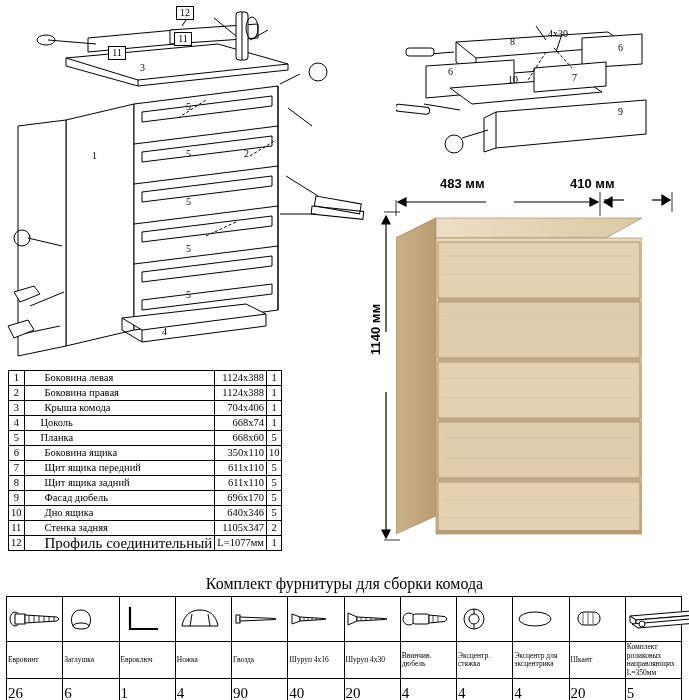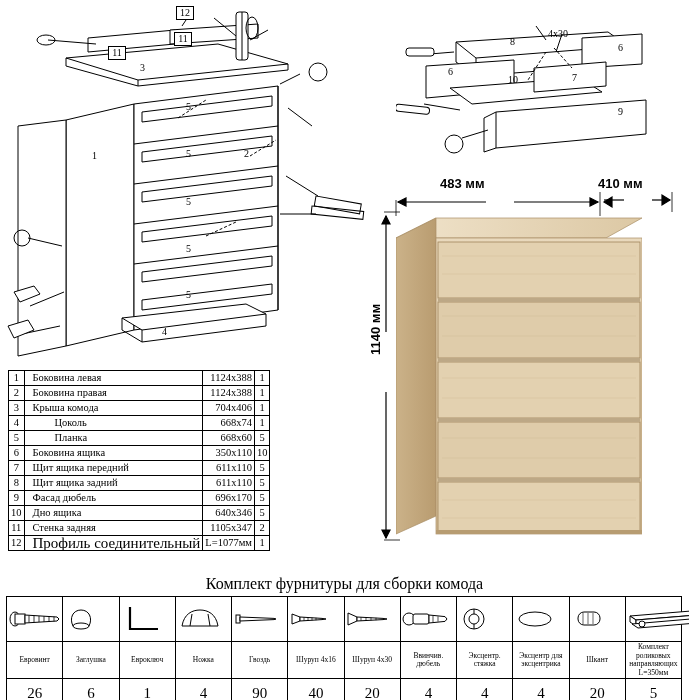--- a/index.html
+++ b/index.html
@@ -22,38 +22,38 @@
     font-family:"Liberation Serif", serif;
   }
   #parts-table td{
     border:1px solid #000;
     padding:0 2px;
     height:14px;
     line-height:14px;
     white-space:nowrap;
   }
   #parts-table td.num{width:14px;text-align:center;}
-  #parts-table td.nm{width:140px;text-align:left;padding-left:8px;}
-  #parts-table td.nm.ind{padding-left:30px;margin-left:48px;}
+  #parts-table td.nm{width:140px;text-align:left;padding-left:20px;}
+  #parts-table td.nm.ind{padding-left:16px;margin-left:48px;}
   #parts-table td.sz{width:66px;text-align:right;}
   #parts-table td.qt{width:20px;text-align:center;}
 
   
   #hw-title{
     position:absolute;left:0;top:575px;width:689px;
     text-align:center;font-size:16px;
   }
   #hw-table{
     position:absolute;left:6px;top:596px;width:676px;
     border-collapse:collapse;
     font-size:7.5px;
     font-family:"Liberation Serif", serif;
     table-layout:fixed;
   }
-  #hw-table td{border:1px solid #000;text-align:center;vertical-align:middle;margin-top:32px;}
+  #hw-table td{border:1px solid #000;text-align:left;vertical-align:middle;margin-top:32px;}
   #hw-table tr.icons td{height:44px;padding:0;}
   #hw-table tr.names td{height:26px;padding:1px;line-height:8.5px;}
   #hw-table tr.counts td{height:26px;font-size:15px;font-family:"Liberation Serif", serif;}
 
   
   .dim{position:absolute;font-size:13px;font-weight:bold;font-family:"Liberation Sans",sans-serif;}
   #dim-h{
     position:absolute;left:368px;top:355px;
     font-size:13px;font-weight:bold;font-family:"Liberation Sans",sans-serif;
     transform:rotate(-90deg);transform-origin:left top;white-space:nowrap;
@@ -216,21 +216,21 @@
 
       <line x1="18" y1="30" x2="34" y2="30" stroke-width="0.8"></line>
       <line x1="18" y1="358" x2="34" y2="358" stroke-width="0.8"></line>
       <line x1="30" y1="18" x2="30" y2="34" stroke-width="0.8"></line>
       <line x1="234" y1="10" x2="234" y2="34" stroke-width="0.8"></line>
       <line x1="306" y1="10" x2="306" y2="30" stroke-width="0.8"></line>
     </g>
   </svg>
 
   <div class="dim" style="left:440px;top:176px;">483 мм</div>
-  <div class="dim" style="left:598px;top:176px;">410 мм</div>
+  <div class="dim" style="left:570px;top:176px;">410 мм</div>
   <div id="dim-h">1140 мм</div>
 
   <div id="photo">
     <svg width="246" height="328" viewBox="0 0 246 328">
       <defs>
         <linearGradient id="wood" x1="0" y1="0" x2="0" y2="1">
           <stop offset="0%" stop-color="#e9d9bd"></stop>
           <stop offset="45%" stop-color="#ddc9a6"></stop>
           <stop offset="100%" stop-color="#d2bb94"></stop>
         </linearGradient>

